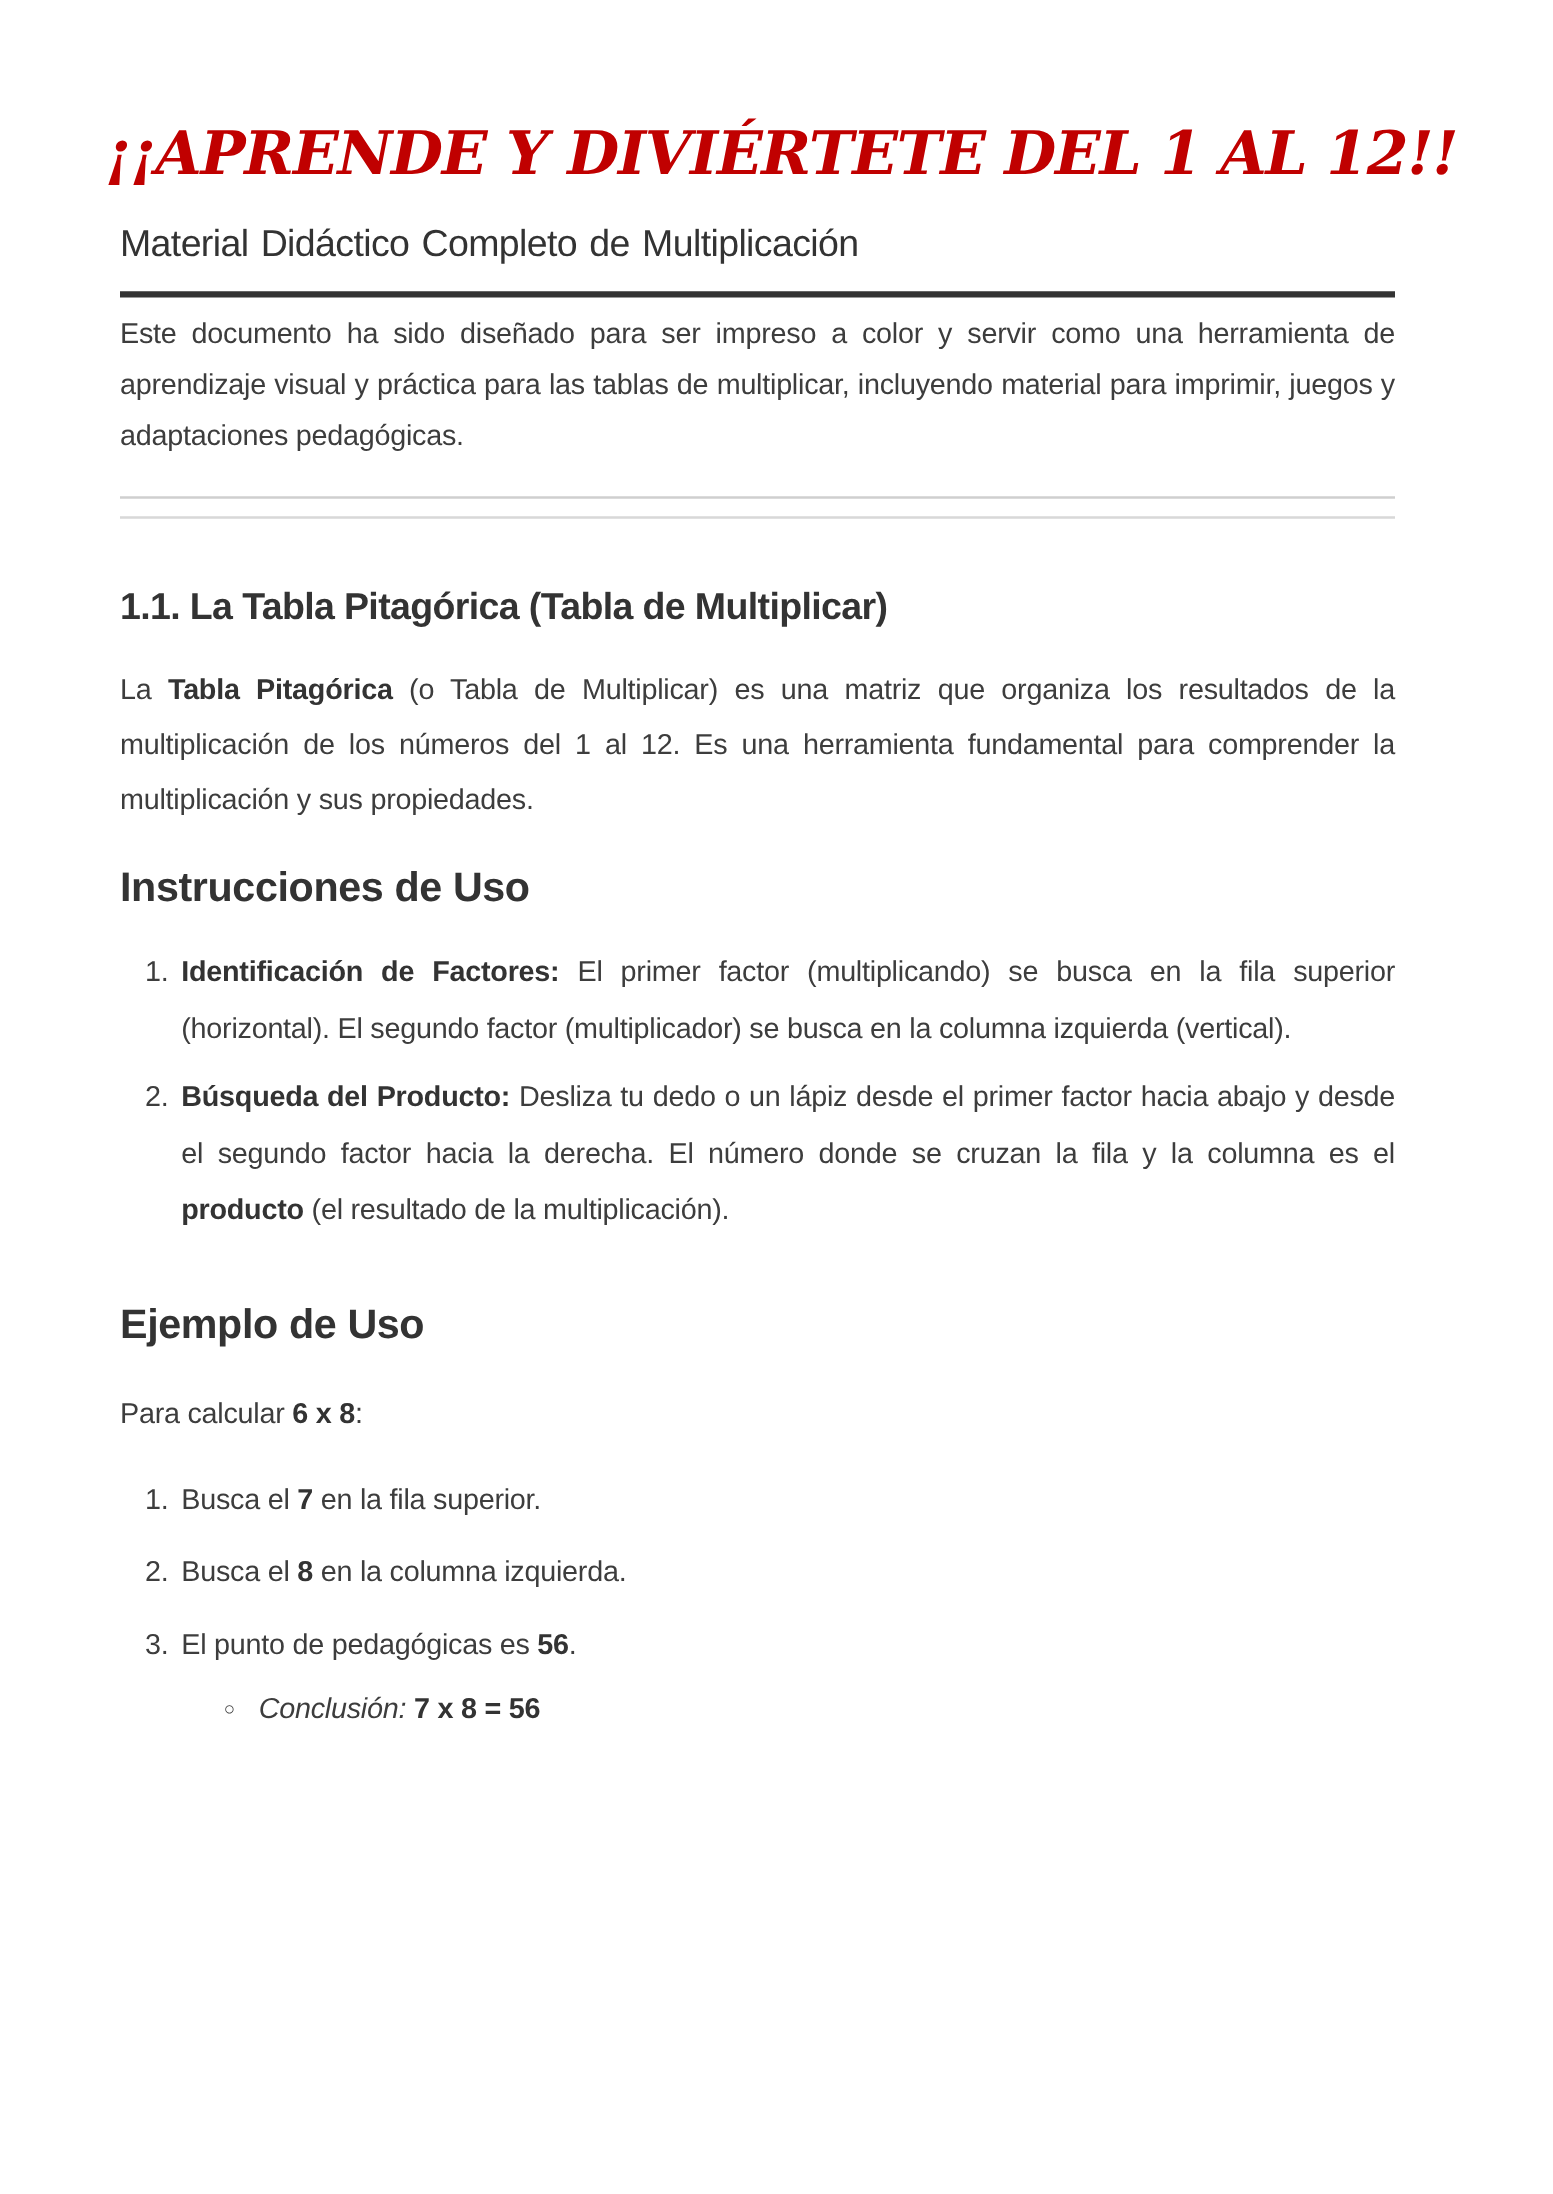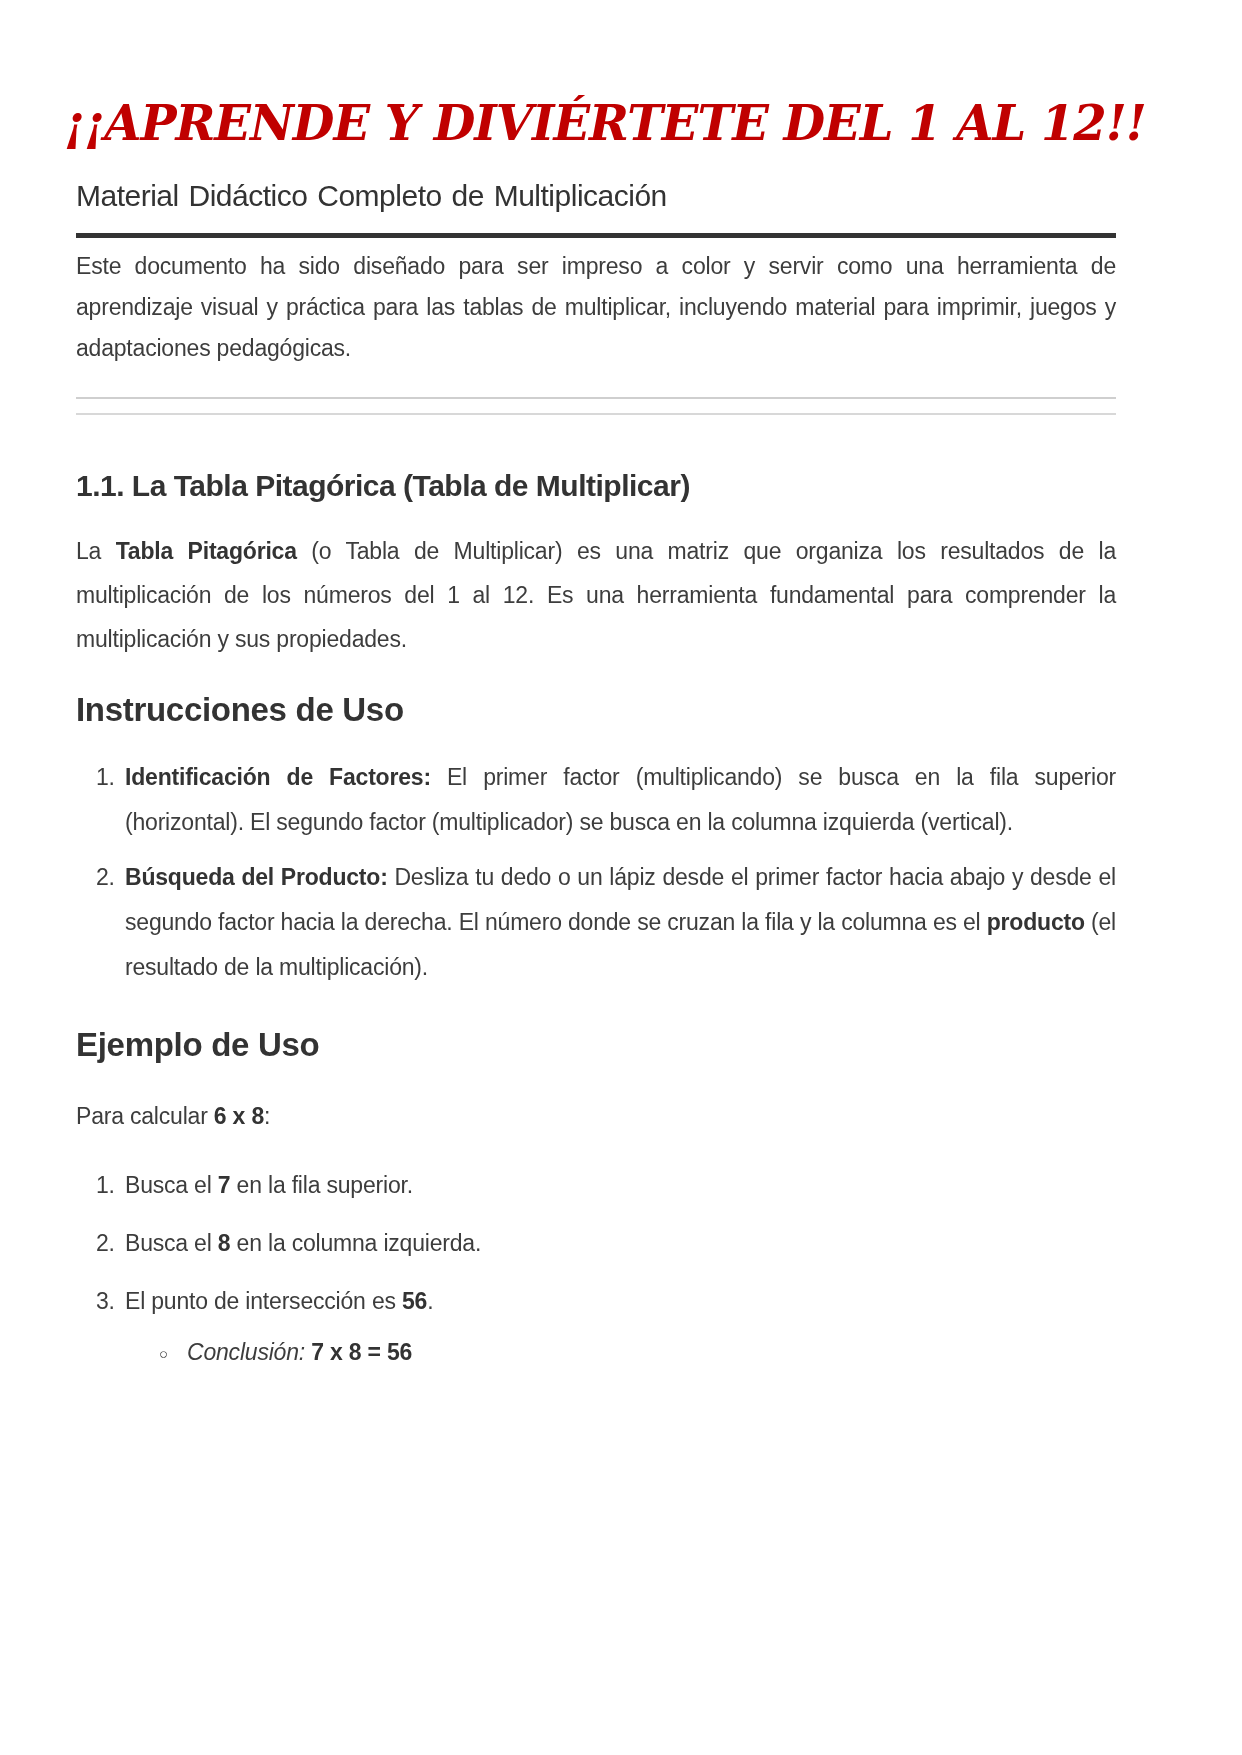--- a/index.html
+++ b/index.html
@@ -7,21 +7,21 @@
     --text:#3d3d3d;
     --heading:#333333;
     --rule-dark:#333333;
     --rule-light:#cfcfcf;
   }
   html,body{margin:0;padding:0;}
   body{
     width:1242px;height:1755px;overflow:hidden;background:#ffffff;
     font-family:"Liberation Sans",sans-serif;color:var(--text);
   }
-  .page{box-sizing:border-box;width:1216px;height:1755px;padding:96px 100px 0 76px;}
+  .page{box-sizing:border-box;width:1216px;height:1755px;padding:96px 100px 0 96px;}
 
   .main-title{
     font-family:"DejaVu Serif",serif;font-style:italic;font-weight:700;
     color:var(--accent);font-size:48px;line-height:1.15;
     margin:0 0 0 -12px;white-space:nowrap;letter-spacing:-1px;
   }
   .subtitle{
     font-size:30px;font-weight:400;color:var(--heading);
     margin:28px 0 0 0;letter-spacing:-0.5px;word-spacing:2px;
   }
@@ -39,21 +39,21 @@
   .h1{
     font-size:40px;font-weight:700;color:var(--heading);
     margin:64px 0 0 0;letter-spacing:-1px;
   }
   .h2{
     font-size:30px;font-weight:700;color:var(--heading);
     margin:54px 0 0 0;letter-spacing:-0.5px;
   }
   .p2{margin-top:26px;line-height:44px;}
   .h3{font-size:33px;font-weight:700;color:var(--heading);margin:30px 0 0 0;letter-spacing:-0.3px;}
-  .h3-gap{margin-top:36px;}
+  .h3-gap{margin-top:50px;}
   .p-inline{margin-top:32px;text-align:left;}
 
   ol.num-list{list-style:none;margin:26px 0 0 0;padding:0 0 0 20px;}
   ol.num-list li{
     position:relative;padding-left:29px;font-size:23px;line-height:45px;
     text-align:justify;color:var(--text);margin:0 0 10px 0;letter-spacing:-0.2px;
   }
   ol.num-list.single li{text-align:left;margin-bottom:13px;}
   .marker{position:absolute;left:0;top:0;}
 
@@ -109,21 +109,21 @@
     <li>
       <span class="marker">1.</span>
       <span><span>Busca el </span><span class="b">7</span><span> en la fila superior.</span></span>
     </li>
     <li>
       <span class="marker">2.</span>
       <span><span>Busca el </span><span class="b">8</span><span> en la columna izquierda.</span></span>
     </li>
     <li>
       <span class="marker">3.</span>
-      <span><span>El punto de intersección es </span><span class="b">56</span><span>.</span></span>
+      <span><span>El punto de pedagógicas es </span><span class="b">56</span><span>.</span></span>
       <div class="sub-item">
         <span class="circle-bullet">○</span>
         <span><span class="i">Conclusión:</span><span> </span><span class="b">7 x 8 = 56</span></span>
       </div>
     </li>
   </ol>
 
 </div>
 
 </body></html>

